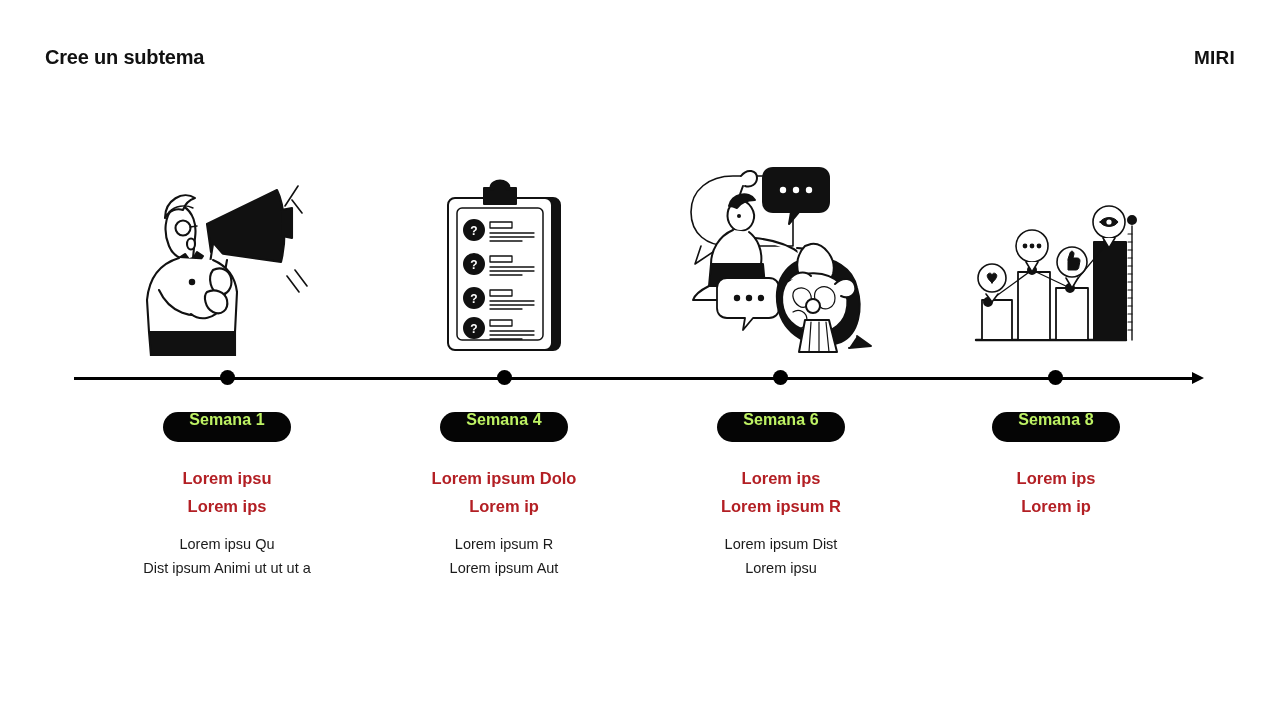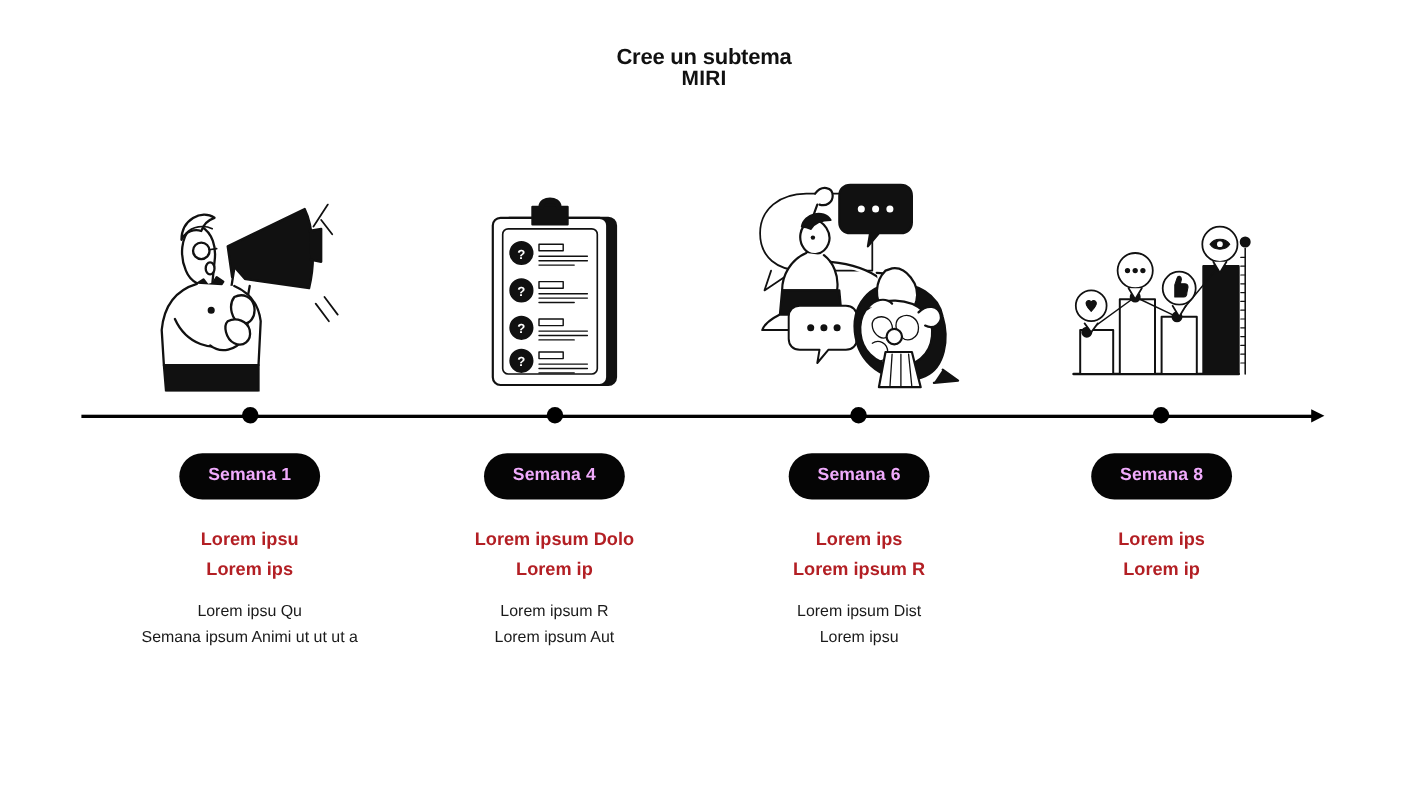--- a/index.html
+++ b/index.html
@@ -20,21 +20,20 @@
   
   .slide-header {
     position: absolute;
     top: 42px;
     left: 45px;
     right: 45px;
     height: 30px;
     display: flex;
     align-items: center;
     justify-content: space-between;
-    flex-direction: column;
   }
   .slide-title {
     font-size: 20px;
     font-weight: bold;
     letter-spacing: -0.2px;
     color: #111111;
     line-height: 1;
   }
   .brand-logo {
     font-size: 19px;
@@ -100,23 +99,23 @@
     width: 100%;
     display: flex;
     align-items: flex-end;
     justify-content: center;
   }
   .col-illustration svg { display: block; }
 
   .week-pill {
     margin-top: 56px;
     background: #050505;
-    color: #f0abfc;
+    color: #bef264;
     border-radius: 26px;
-    padding: 12px 26px 14px 26px;
+    padding: 0 26px 14px 26px;
     font-size: 16px;
     font-weight: bold;
     line-height: 1;
     letter-spacing: 0.1px;
     white-space: nowrap;
   }
   .col-heading {
     margin-top: 22px;
     color: #B31F24;
     font-size: 16.5px;
@@ -192,21 +191,21 @@
         <path d="M14 166 L16 190 L100 190 L100 166 Z" fill="#111" stroke="#111"></path>
       </svg>
     </div>
     <div class="week-pill">Semana 1</div>
     <div class="col-heading">
       <div>Lorem ipsu</div>
       <div>Lorem ips</div>
     </div>
     <div class="col-body">
       <div>Lorem ipsu Qu</div>
-      <div>Semana ipsum Animi ut ut ut a</div>
+      <div>Dist ipsum Animi ut ut ut a</div>
     </div>
   </div>
 
   <div class="column" style="left:384px;">
     <div class="col-illustration">
       <svg width="125" height="178" viewBox="0 0 125 178" fill="none" stroke="#111" stroke-width="2" stroke-linecap="round" stroke-linejoin="round">
 
         <rect x="14" y="20" width="104" height="152" rx="7" fill="#111" stroke="#111"></rect>
 
         <rect x="6" y="20" width="104" height="152" rx="7" fill="#fff"></rect>

